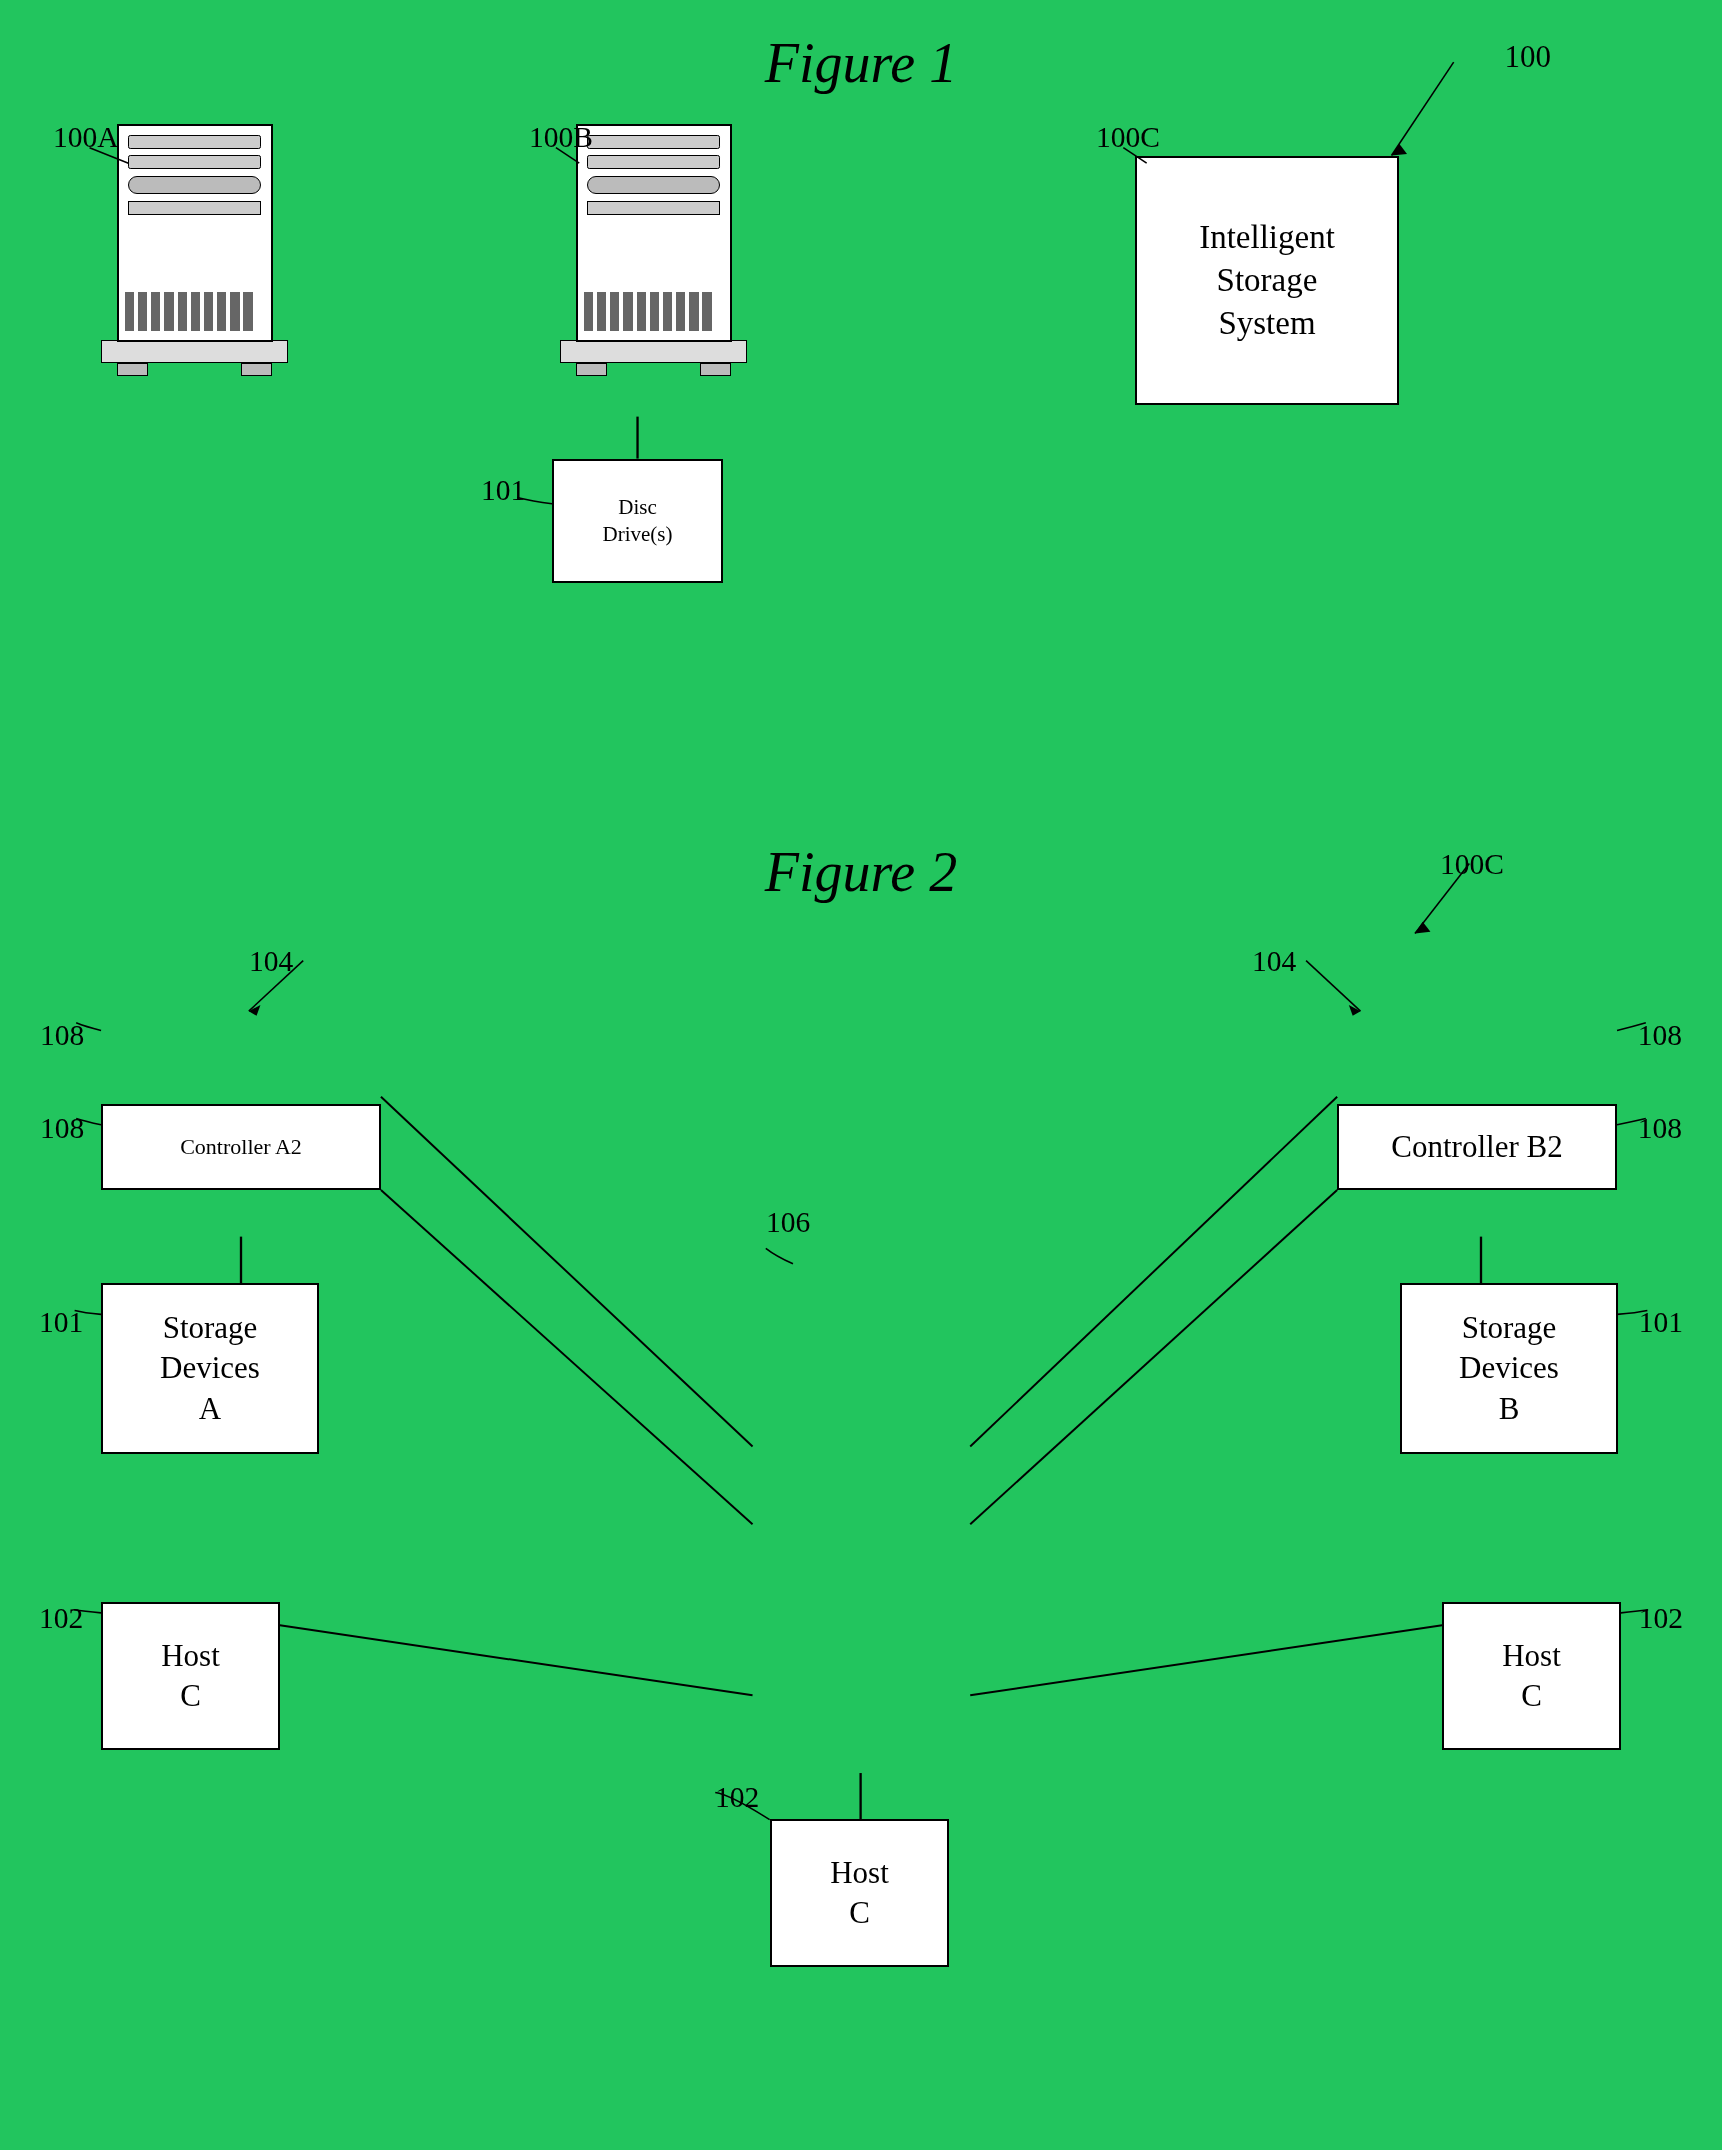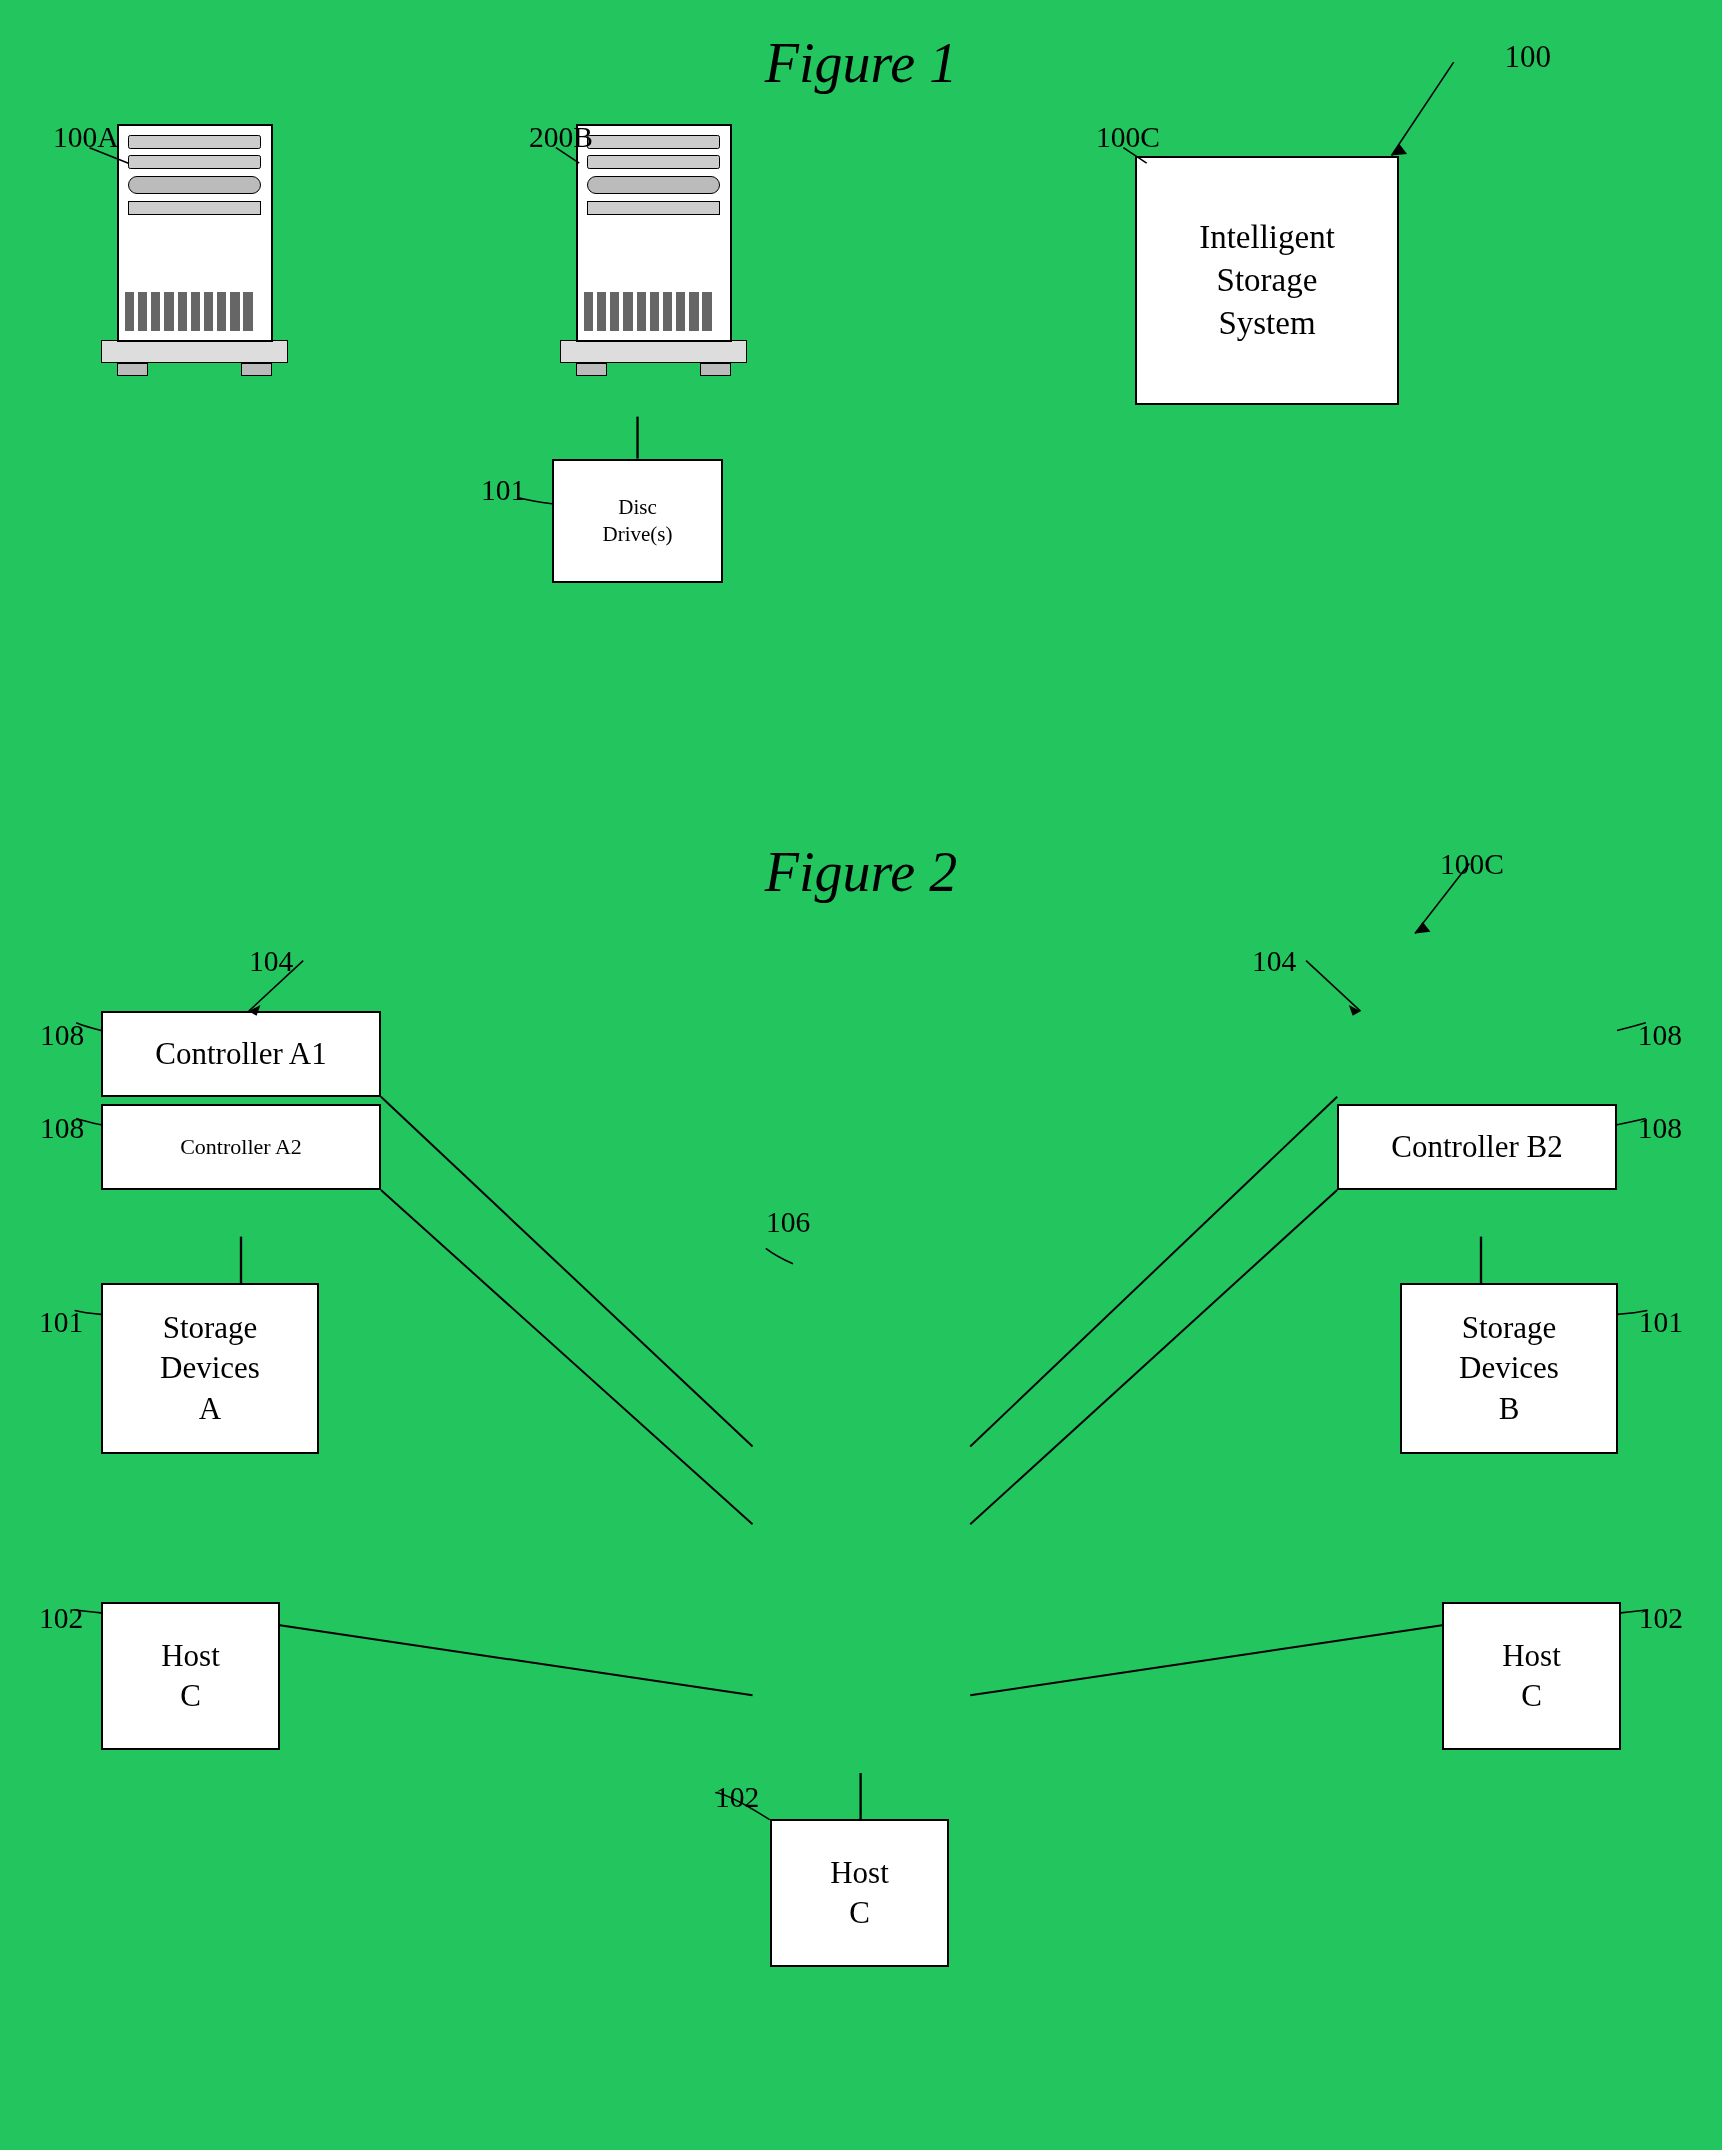--- a/index.html
+++ b/index.html
@@ -116,21 +116,21 @@
       </div>
     </div>
     <div style="width:187px; height:23px; border:1.6px solid #000; background:#ddd; margin-top:-1.6px;"></div>
     <div style="display:flex; gap:93px; margin-top:0px;">
       <div style="width:31px; height:12.4px; border:1.6px solid #000; background:#bbb;"></div>
       <div style="width:31px; height:12.4px; border:1.6px solid #000; background:#bbb;"></div>
     </div>
   </div>
 
   <div style="position:absolute; top:121px; left:529px; font-size:29.5px;">
-    <span>200B</span>
+    <span>100B</span>
   </div>
 
   <div class="box" style="width:171px; height:124px; top:459px; left:552px; font-size:21px;">
     <span style="white-space:pre-line;">Disc
 Drive(s)</span>
   </div>
 
   <div style="position:absolute; top:474px; left:481px; font-size:29.5px;">
     <span>101</span>
   </div>
@@ -170,23 +170,20 @@
   </div>
 
   <div style="position:absolute; top:945px; left:249px; font-size:29.5px;">
     <span>104</span>
   </div>
 
   <div style="position:absolute; top:1019px; left:40px; font-size:29.5px;">
     <span>108</span>
   </div>
 
-  <div class="box" style="width:280px; height:86px; top:1011px; left:101px; font-size:31px;">
-    <span>Controller A1</span>
-  </div>
 
   <div style="position:absolute; top:1112px; left:40px; font-size:29.5px;">
     <span>108</span>
   </div>
 
   <div class="box" style="width:280px; height:86px; top:1104px; left:101px; font-size:22px;">
     <span>Controller A2</span>
   </div>
 
   <div style="position:absolute; top:1306px; left:39px; font-size:29.5px;">

